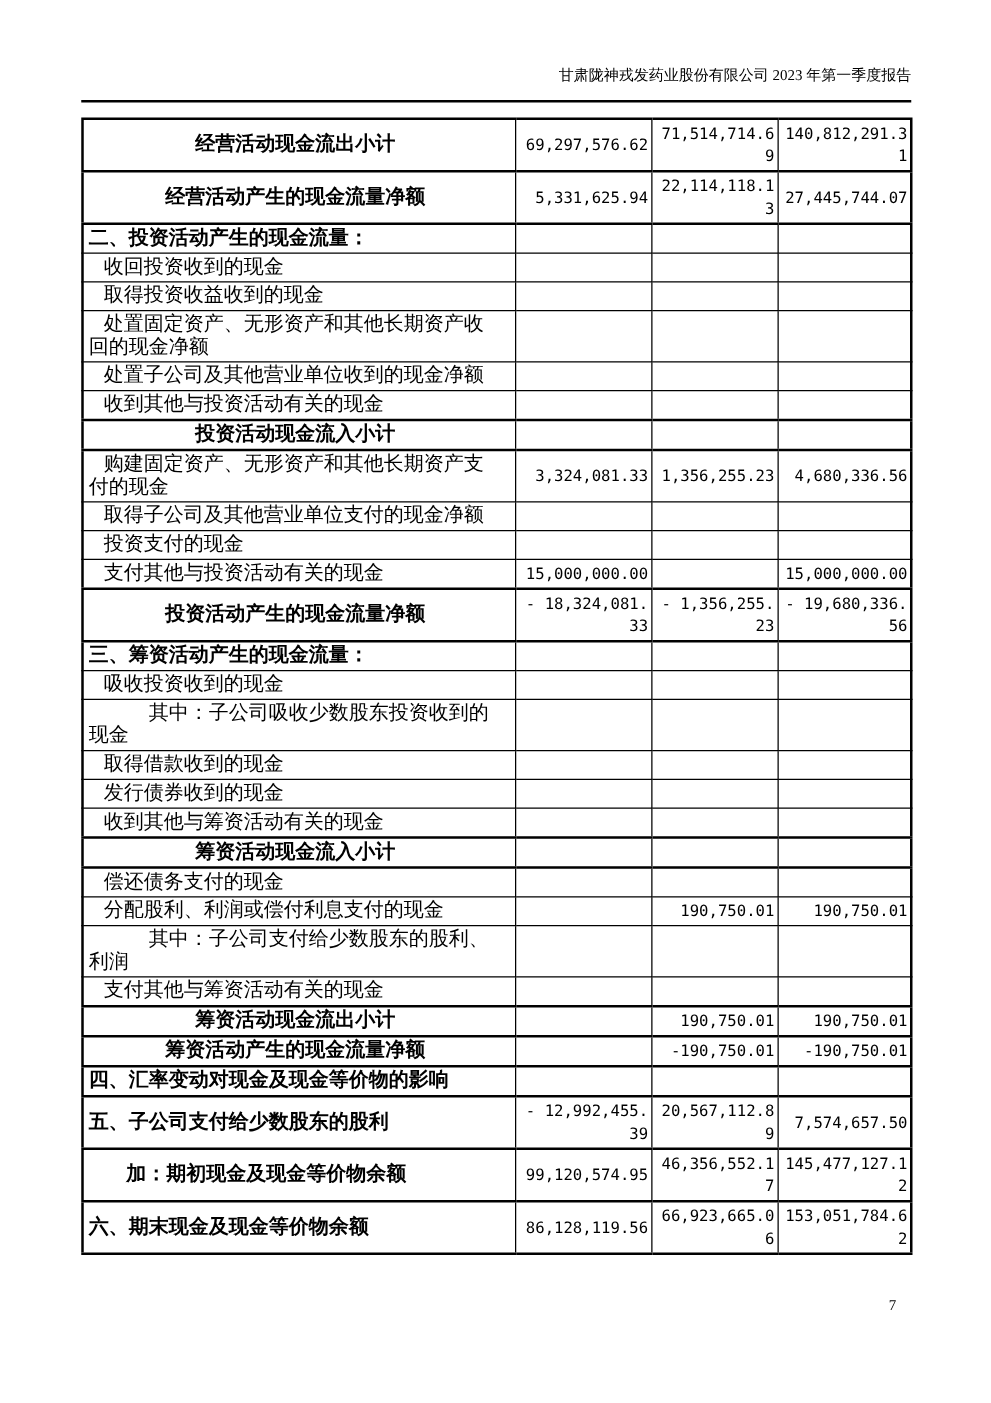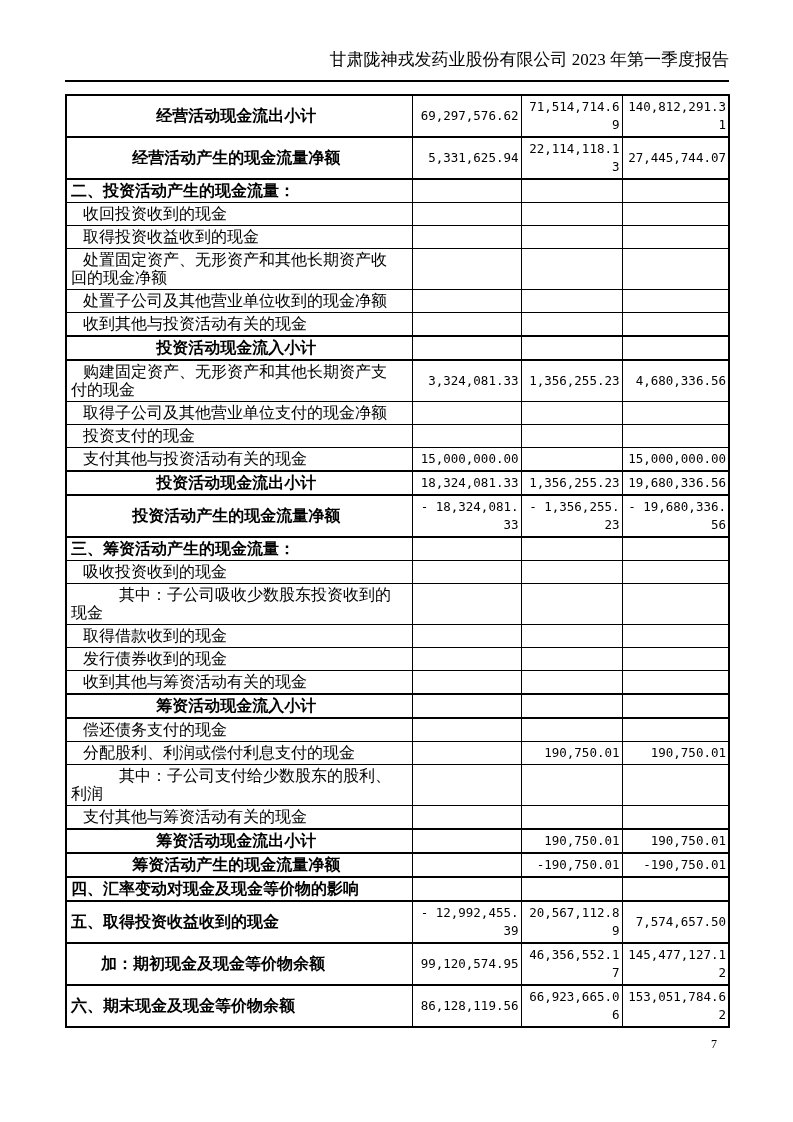--- a/index.html
+++ b/index.html
@@ -10,21 +10,21 @@
     color: #000;
   }
   .page {
     position: relative;
     width: 793px; height: 1122px;
     overflow: hidden;
   }
   .doc-header {
     margin: 52px 64px 0 65px;
     text-align: right;
-    font-size: 17px;
+    font-size: 12px;
     line-height: 16px;
     padding-bottom: 12px;
     border-bottom: 2px solid #000;
   }
   table.cf {
     margin: 12px 64px 0 65px;
     border-collapse: collapse;
     table-layout: fixed;
     width: 663px;
     border: 2px solid #000;
@@ -152,26 +152,20 @@
           <td class="val"></td>
           <td class="val"></td>
         </tr>
         <tr class="item">
           <td class="name">支付其他与投资活动有关的现金</td>
           <td class="val">15,000,000.00</td>
           <td class="val"></td>
           <td class="val">15,000,000.00</td>
         </tr>
         <tr class="subtotal thick">
-          <td class="name">投资活动现金流出小计</td>
-          <td class="val">18,324,081.33</td>
-          <td class="val">1,356,255.23</td>
-          <td class="val">19,680,336.56</td>
-        </tr>
-        <tr class="subtotal thick">
           <td class="name">投资活动产生的现金流量净额</td>
           <td class="val">- 18,324,081.33</td>
           <td class="val">- 1,356,255.23</td>
           <td class="val">- 19,680,336.56</td>
         </tr>
         <tr class="section">
           <td class="name">三、筹资活动产生的现金流量：</td>
           <td class="val"></td>
           <td class="val"></td>
           <td class="val"></td>
@@ -248,21 +242,21 @@
           <td class="val">-190,750.01</td>
           <td class="val">-190,750.01</td>
         </tr>
         <tr class="section">
           <td class="name">四、汇率变动对现金及现金等价物的影响</td>
           <td class="val"></td>
           <td class="val"></td>
           <td class="val"></td>
         </tr>
         <tr class="total thick">
-          <td class="name">五、取得投资收益收到的现金</td>
+          <td class="name">五、子公司支付给少数股东的股利</td>
           <td class="val">- 12,992,455.39</td>
           <td class="val">20,567,112.89</td>
           <td class="val">7,574,657.50</td>
         </tr>
         <tr class="total-indent thick">
           <td class="name">加：期初现金及现金等价物余额</td>
           <td class="val">99,120,574.95</td>
           <td class="val">46,356,552.17</td>
           <td class="val">145,477,127.12</td>
         </tr>

